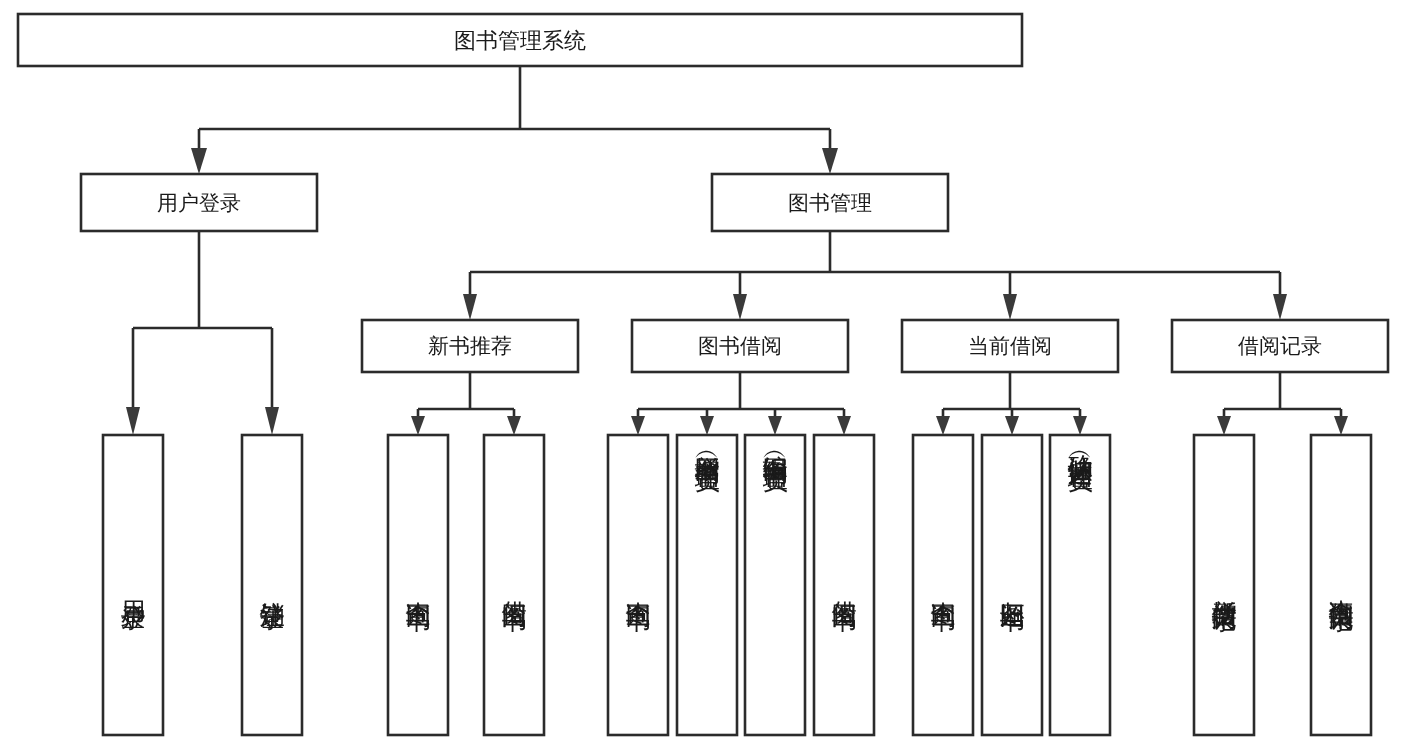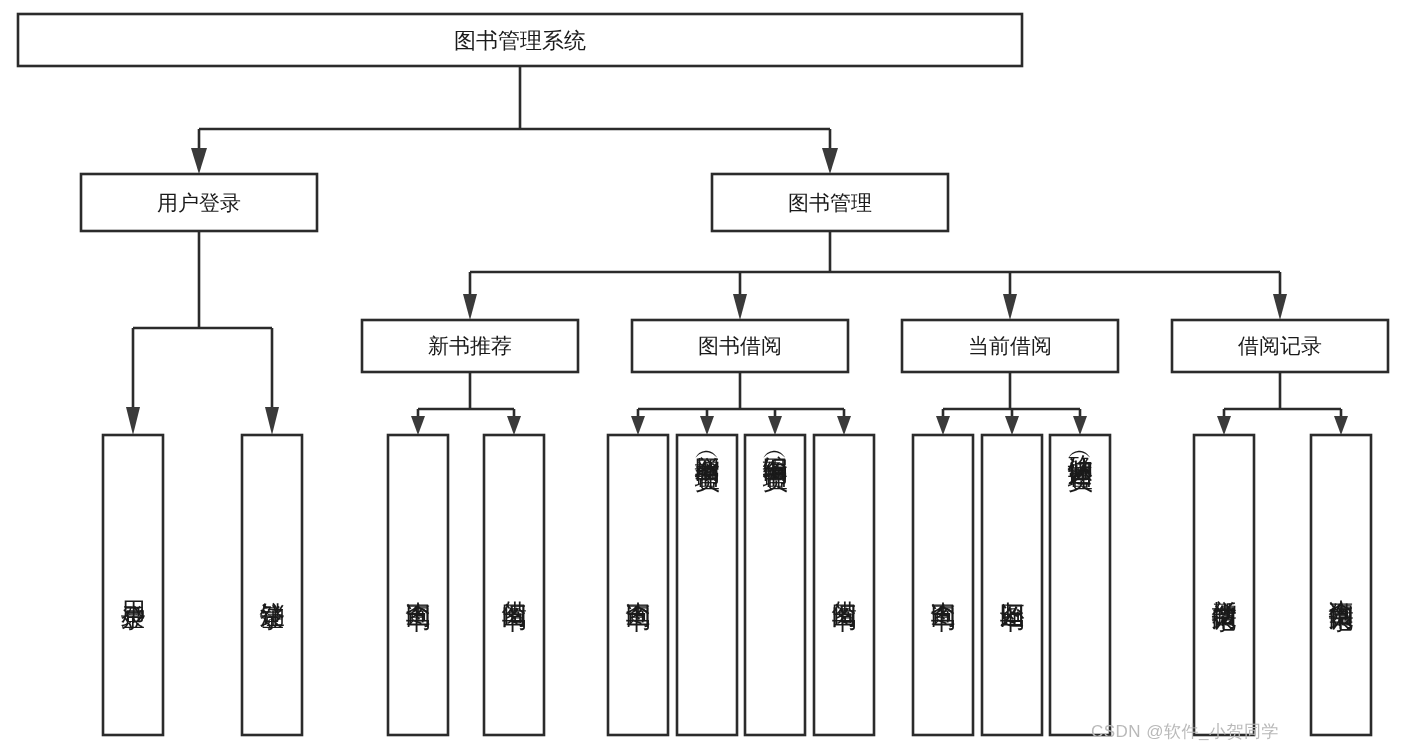--- a/index.html
+++ b/index.html
@@ -252,15 +252,14 @@
     <span class="leaf-label">确认归还（管理员）</span>
   </div>
 
   <div class="leaf-label-wrap" style="left:1194px; top:435px; width:60px; height:300px;">
     <span class="leaf-label">新增借阅记录</span>
   </div>
   <div class="leaf-label-wrap" style="left:1311px; top:435px; width:60px; height:300px;">
     <span class="leaf-label">查询借阅记录</span>
   </div>
 
-  <div class="watermark">CSDN @软件_小贺同学</div>
 
 </div>
 
 </body></html>

